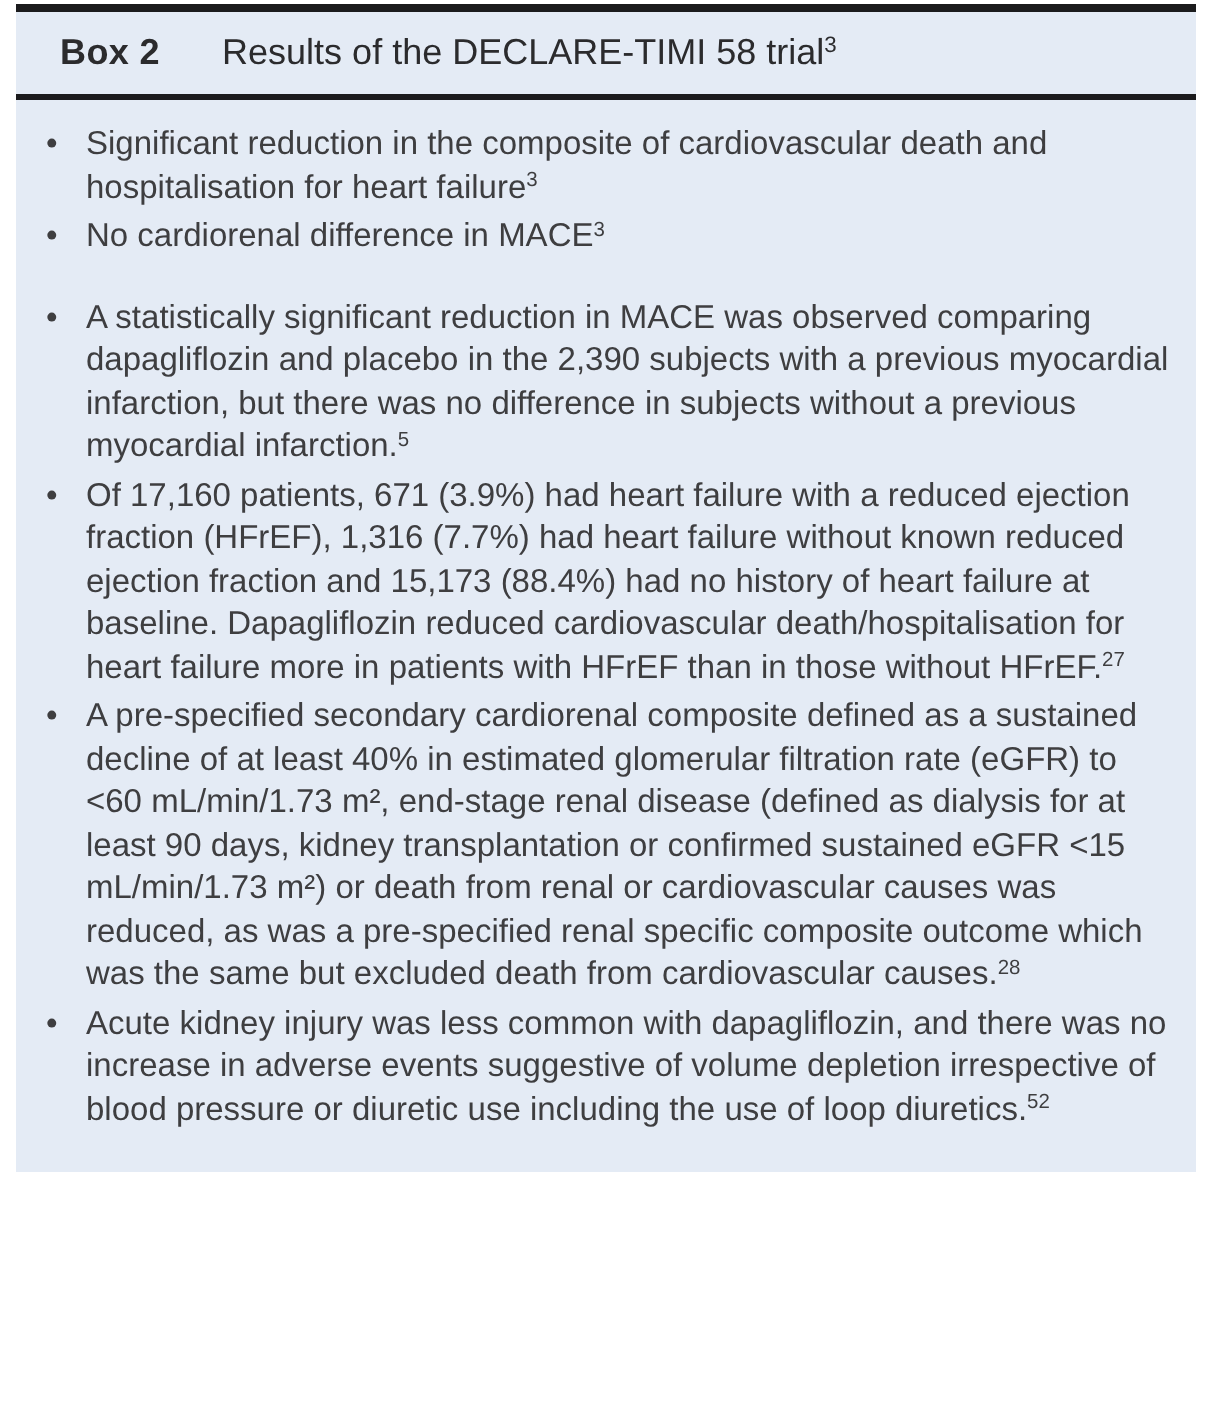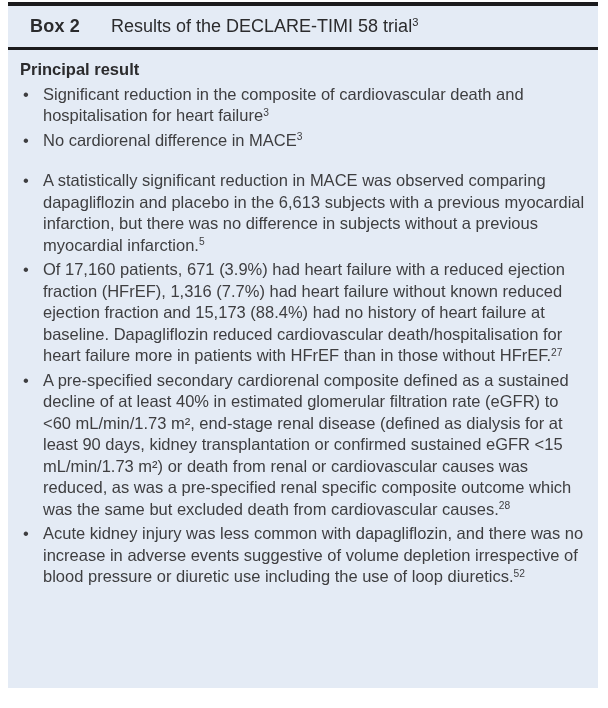--- a/index.html
+++ b/index.html
@@ -18,21 +18,21 @@
   }
   .page{
     position:relative;
     width:608px;height:708px;
     background:var(--page-bg);
     overflow:hidden;
   }
   .box{
     position:absolute;
     left:8px;top:2px;
-    width:590px;height:686px;
+    width:590px;height:584px;
     background:var(--box-bg);
     overflow:hidden;
   }
   .rule-top{height:4px;background:var(--rule);}
   .rule-mid{height:3px;background:var(--rule);}
   .box-header{
     height:41px;
     display:flex;
     align-items:center;
     padding-left:22px;
@@ -92,38 +92,37 @@
     <div class="box-header">
       <span class="box-label">Box 2</span>
       <span class="box-title"><span>Results of the DECLARE-TIMI 58 trial</span><sup>3</sup></span>
     </div>
 
     <div class="rule-mid"></div>
 
     <div class="box-body">
 
       <div class="section">
-        <div class="sec-heading">Principal result</div>
 
         <div class="bullet">
           <span class="marker">•</span>
           <p class="btext"><span>Significant reduction in the composite of cardiovascular death and hospitalisation for heart failure</span><sup>3</sup></p>
         </div>
 
         <div class="bullet">
           <span class="marker">•</span>
           <p class="btext"><span>No cardiorenal difference in MACE</span><sup>3</sup></p>
         </div>
       </div>
 
       <div class="section section-other">
 
         <div class="bullet">
           <span class="marker">•</span>
-          <p class="btext"><span>A statistically significant reduction in MACE was observed comparing dapagliflozin and placebo in the 6,613 subjects with a previous myocardial infarction, but there was no difference in subjects without a previous myocardial infarction.</span><sup>5</sup></p>
+          <p class="btext"><span>A statistically significant reduction in MACE was observed comparing dapagliflozin and placebo in the 2,390 subjects with a previous myocardial infarction, but there was no difference in subjects without a previous myocardial infarction.</span><sup>5</sup></p>
         </div>
 
         <div class="bullet">
           <span class="marker">•</span>
           <p class="btext"><span>Of 17,160 patients, 671 (3.9%) had heart failure with a reduced ejection fraction (HFrEF), 1,316 (7.7%) had heart failure without known reduced ejection fraction and 15,173 (88.4%) had no history of heart failure at baseline. Dapagliflozin reduced cardiovascular death/hospitalisation for heart failure more in patients with HFrEF than in those without HFrEF.</span><sup>27</sup></p>
         </div>
 
         <div class="bullet">
           <span class="marker">•</span>
           <p class="btext"><span>A pre-specified secondary cardiorenal composite defined as a sustained decline of at least 40% in estimated glomerular filtration rate (eGFR) to &lt;60 mL/min/1.73 m², end-stage renal disease (defined as dialysis for at least 90 days, kidney transplantation or confirmed sustained eGFR &lt;15 mL/min/1.73 m²) or death from renal or cardiovascular causes was reduced, as was a pre-specified renal specific composite outcome which was the same but excluded death from cardiovascular causes.</span><sup>28</sup></p>

